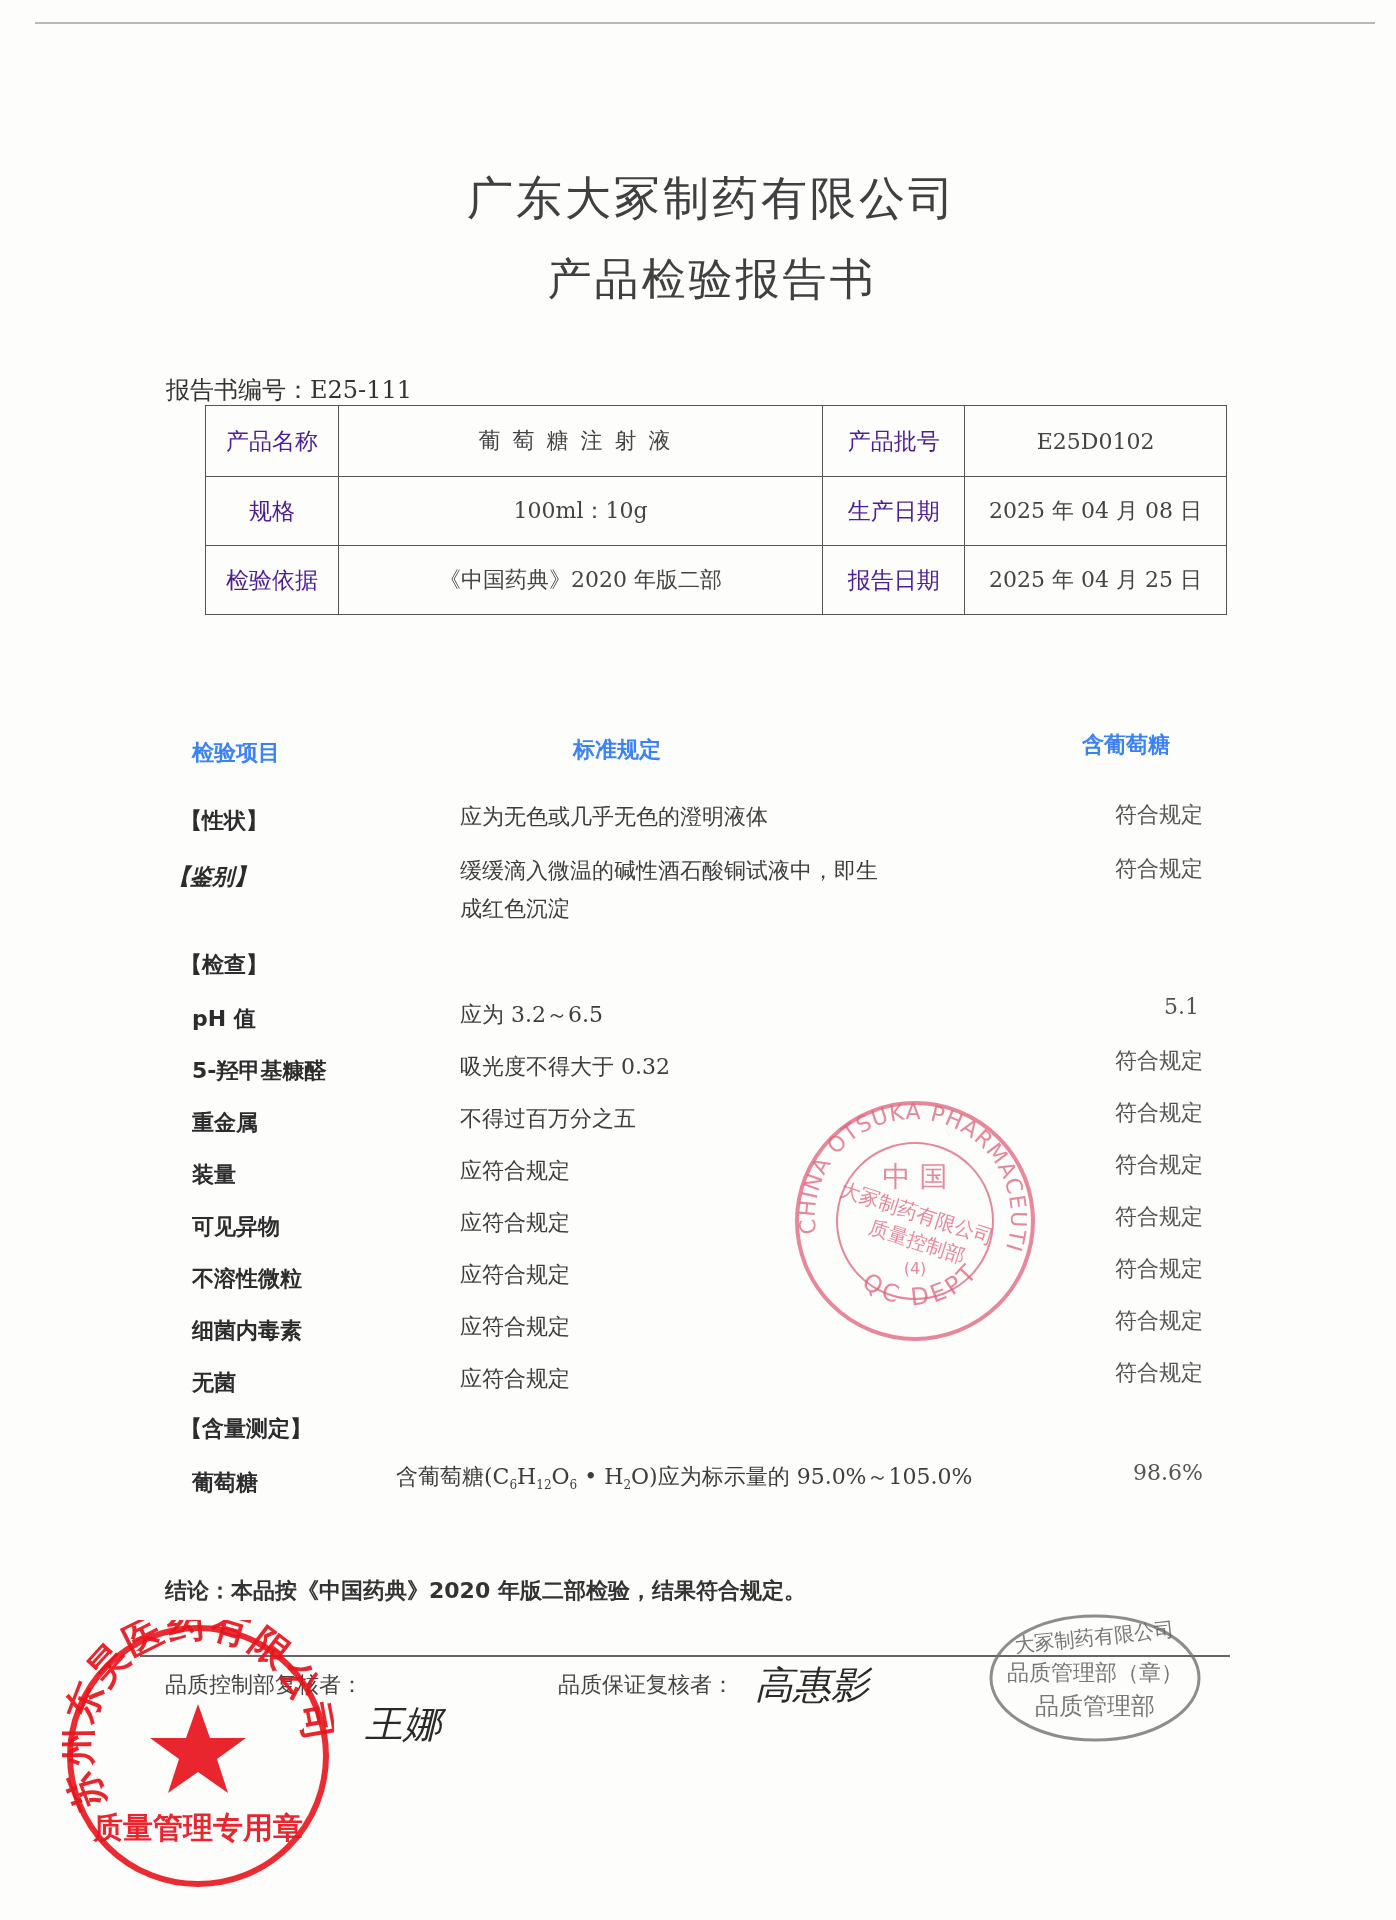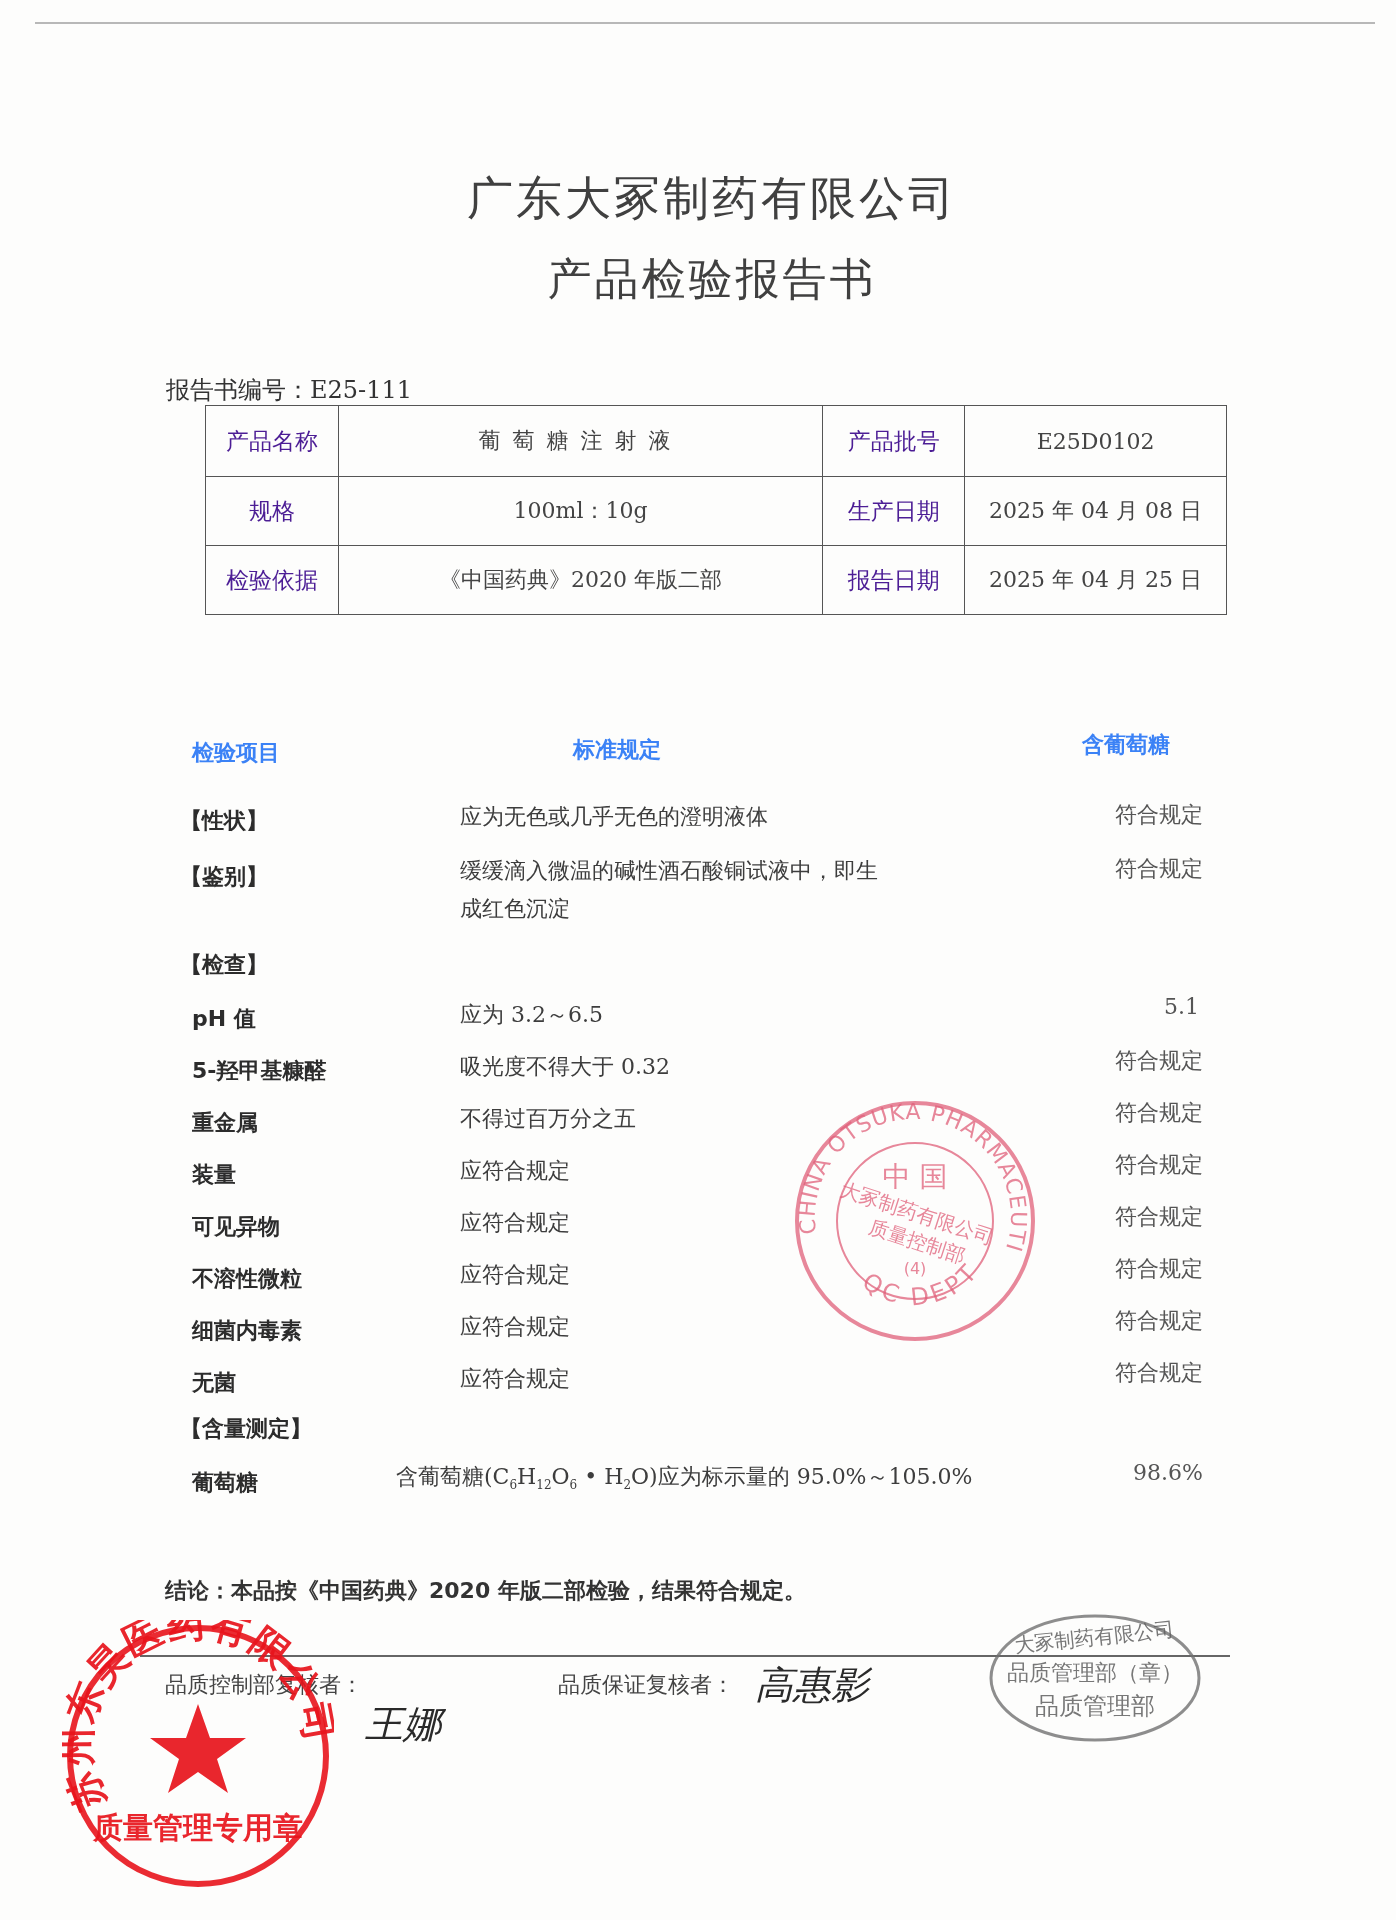--- a/index.html
+++ b/index.html
@@ -83,21 +83,21 @@
   </table>
 
 <div class="hdr" style="left:192px; top:738px;">检验项目</div>
 <div class="hdr" style="left:573px; top:735px;">标准规定</div>
 <div class="hdr" style="left:1082px; top:730px;">含葡萄糖</div>
 
 <div class="row-label" style="left:180px; top:806px;text-align:center;">【性状】</div>
 <div class="row-std" style="top:798px;">应为无色或几乎无色的澄明液体</div>
 <div class="row-res" style="top:800px;">符合规定</div>
 
-<div class="row-label" style="left:180px; top:862px;">【鉴别】</div>
+<div class="row-label" style="left:168px; top:862px;font-style:italic;">【鉴别】</div>
 <div class="row-std" style="top:852px;">
   <div>缓缓滴入微温的碱性酒石酸铜试液中，即生</div>
   <div>成红色沉淀</div>
 </div>
 <div class="row-res" style="top:854px;">符合规定</div>
 
 <div class="section" style="top:950px;">【检查】</div>
 
 <div class="row-label" style="top:1004px;">pH 值</div>
 <div class="row-std" style="top:996px;">应为 3.2～6.5</div>

